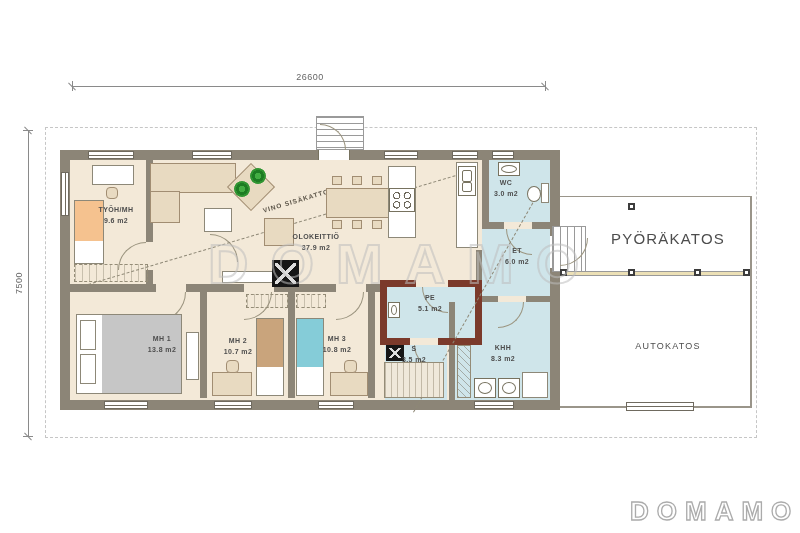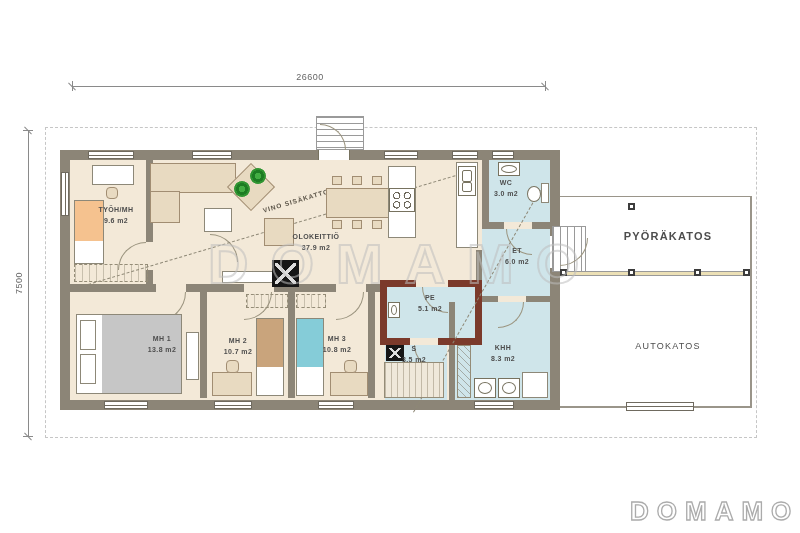--- a/index.html
+++ b/index.html
@@ -201,21 +201,21 @@
   <div class="cpline" style="left:560px;top:196px;width:190px;height:1px"></div>
   <div class="cpline" style="left:750px;top:196px;width:2px;height:212px"></div>
   <div class="cpline" style="left:560px;top:406px;width:192px;height:2px"></div>
   <div class="winh" style="left:626px;top:402px;width:68px;height:9px"></div>
   <div class="beam" style="left:562px;top:271px;width:188px;height:5px"></div>
   <div class="post" style="left:560px;top:269px"></div>
   <div class="post" style="left:628px;top:269px"></div>
   <div class="post" style="left:694px;top:269px"></div>
   <div class="post" style="left:743px;top:269px"></div>
   <div class="post" style="left:628px;top:203px"></div>
-  <div class="rlabel" style="left:608px;top:228px;width:120px;font-size:11px;letter-spacing:1.2px;font-weight:bold">PYÖRÄKATOS</div>
+  <div class="rlabel" style="left:608px;top:228px;width:120px;font-size:15px;letter-spacing:1.2px;font-weight:normal">PYÖRÄKATOS</div>
   <div class="rlabel" style="left:608px;top:340px;width:120px;font-size:9px;letter-spacing:1.2px;font-weight:normal">AUTOKATOS</div>
 
   <div class="rlabel" style="left:81px;top:205px;width:70px">
     <div>TYÖH/MH</div>
     <div>9.6 m2</div>
   </div>
   <div class="rlabel" style="left:281px;top:232px;width:70px">
     <div>OLOKEITTIÖ</div>
     <div>37.9 m2</div>
   </div>

